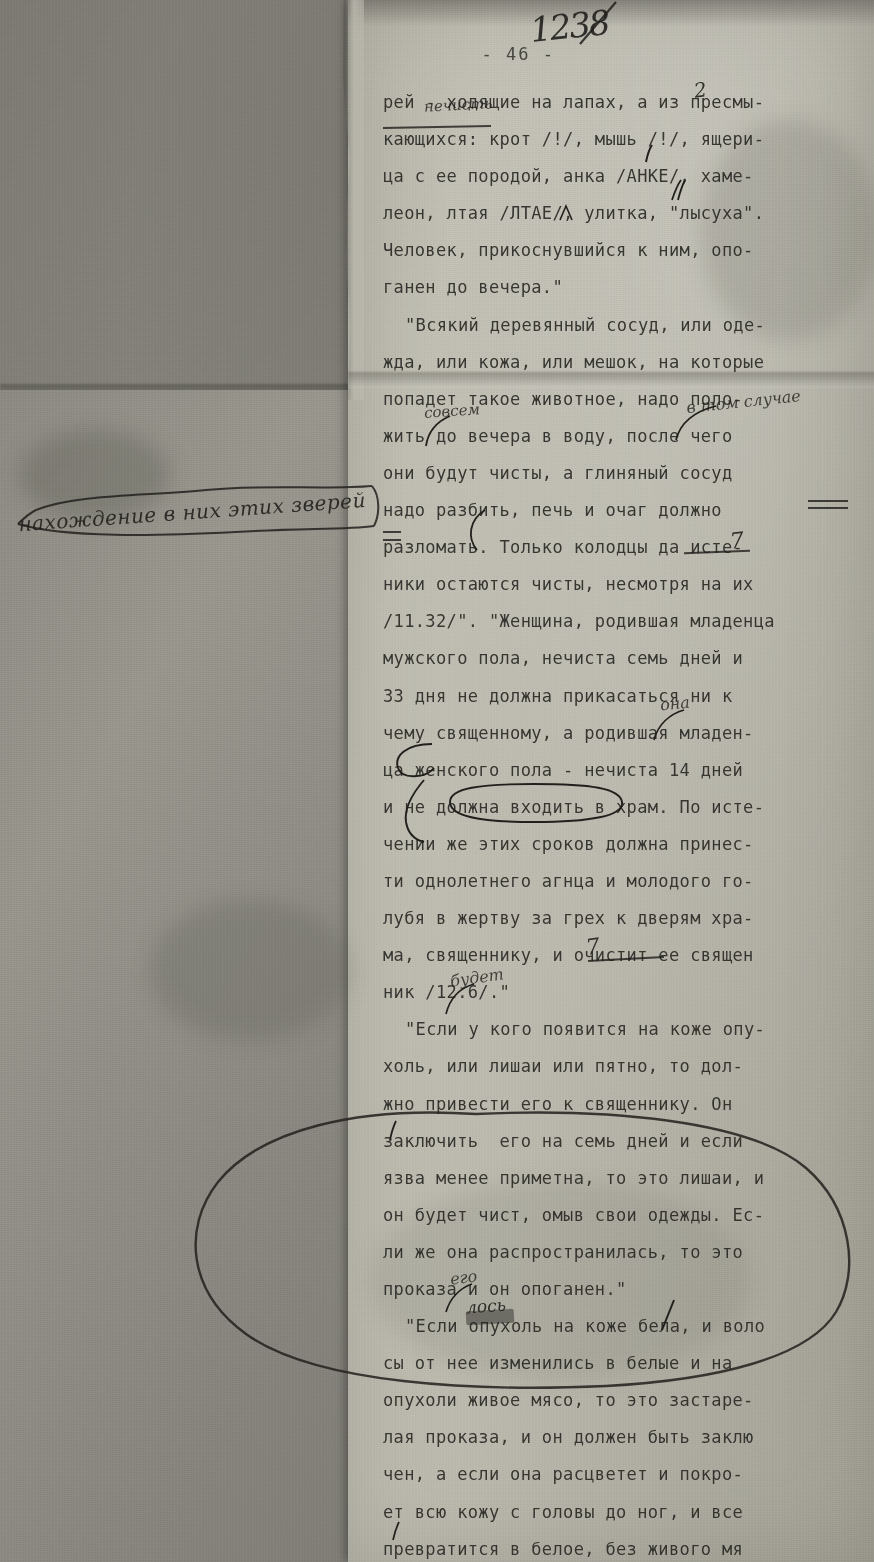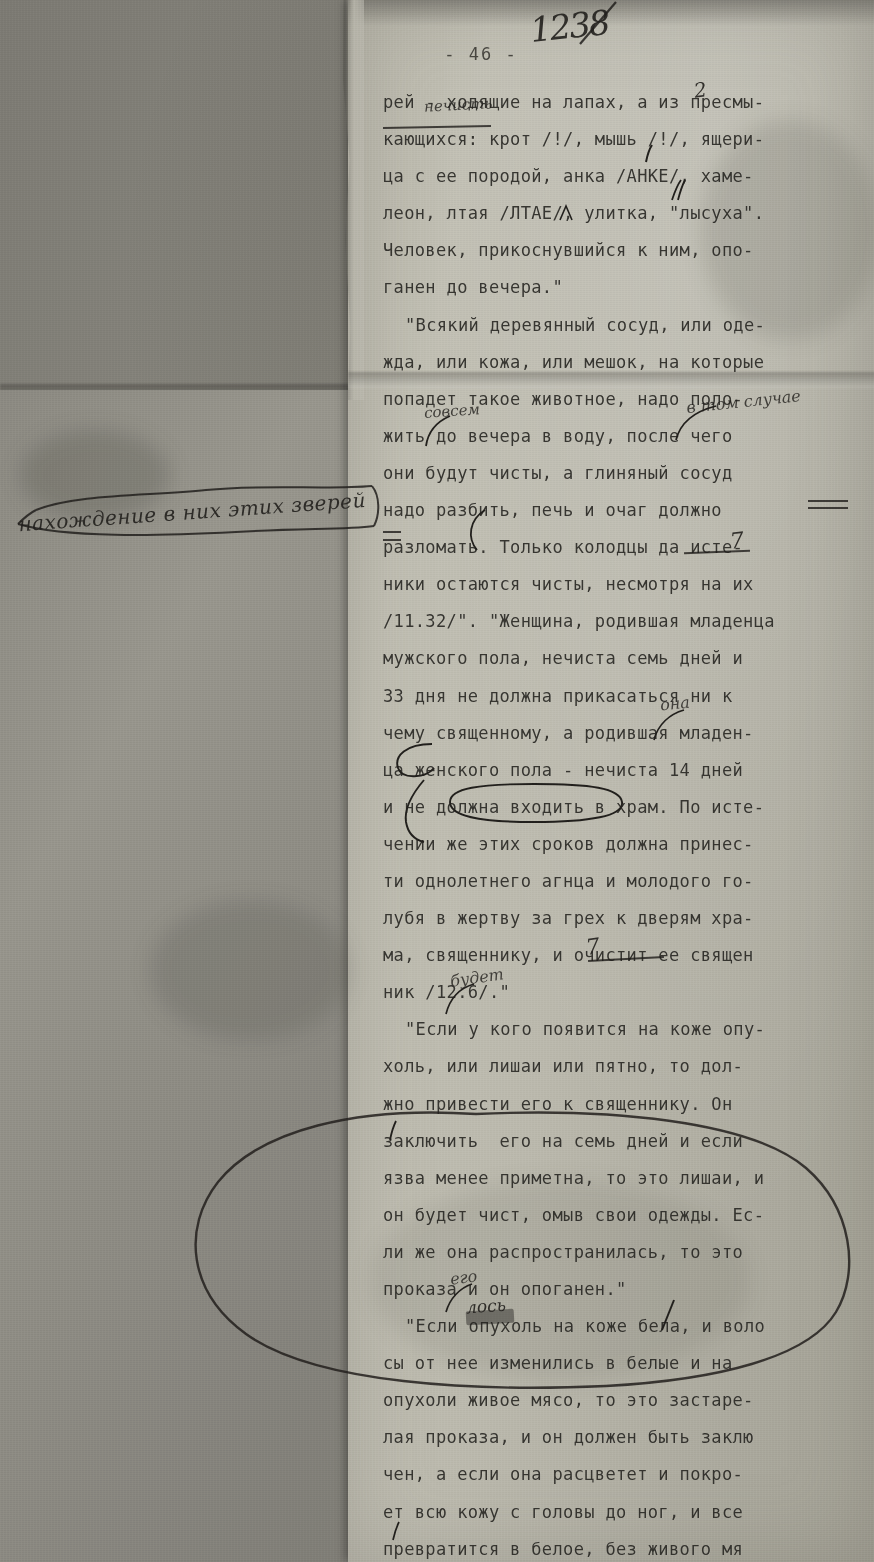--- a/index.html
+++ b/index.html
@@ -92,24 +92,24 @@
   }
   .stain {
     position: absolute;
     border-radius: 50%;
     filter: blur(10px);
   }
 
   
   .page-num {
     position: absolute;
-    left: 421px;
+    left: 435px;
     top: 44px;
     width: 120px;
-    text-align: center;
+    text-align: right;
     font-size: 17px;
     letter-spacing: 2px;
     color: #2e2c28;
     opacity: 0.82;
   }
   .body-text {
     position: absolute;
     left: 383px;
     top: 84px;
     width: 480px;

